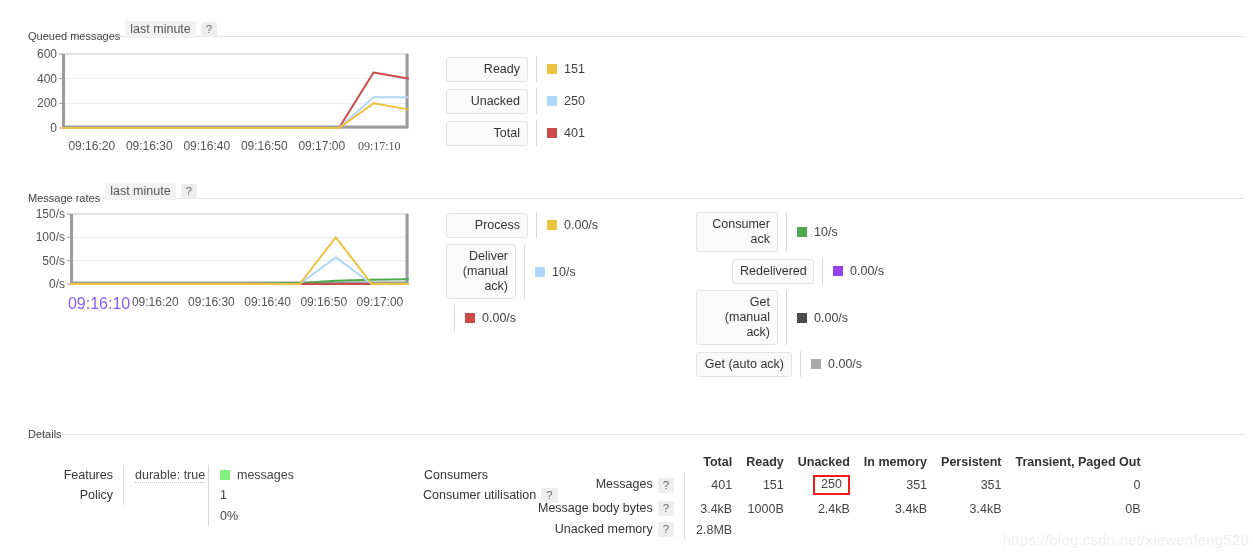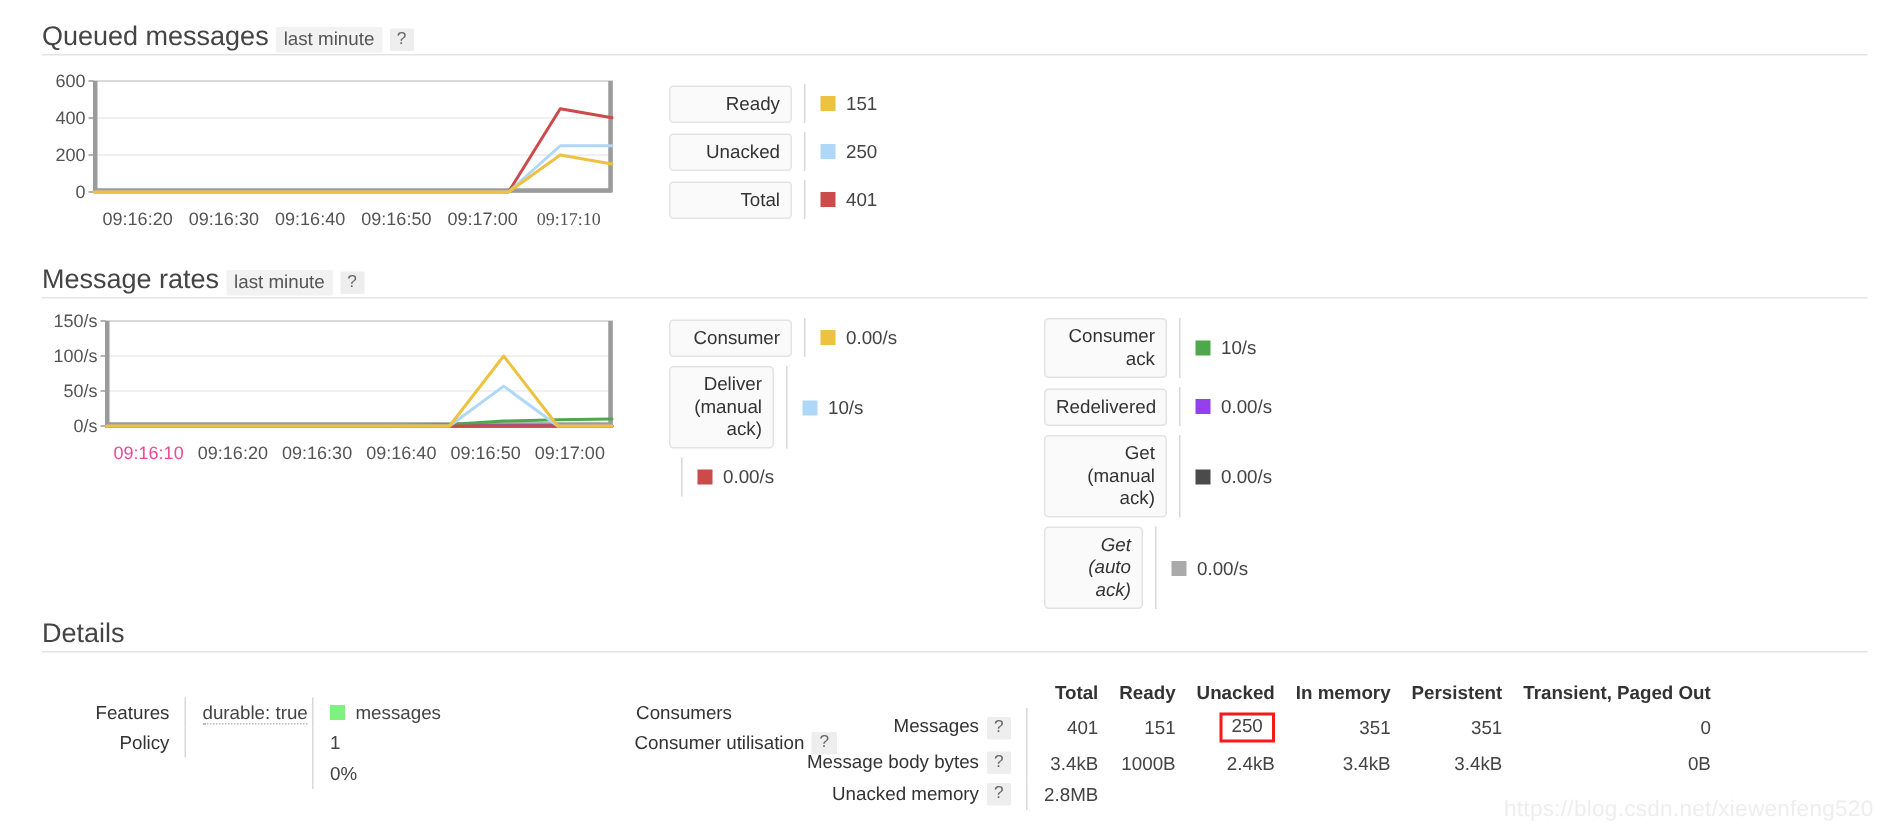--- a/index.html
+++ b/index.html
@@ -26,24 +26,25 @@
   .section-head {
     position: relative;
     height: 22px;
     margin-left: 28px;
     margin-right: 8px;
     border-bottom: 1px solid #e4e4e4;
     white-space: nowrap;
   }
   .section-title {
     display: inline-block;
-    font-size: 18px;
+    font-size: 11px;
     color: #444;
     vertical-align: middle;
     padding-bottom: 3px;
+    margin-top: 16px;
   }
   .chip {
     display: inline-block;
     background: #f2f2f2;
     color: #555;
     font-size: 12.5px;
     padding: 1px 5px 2px 5px;
     margin-left: 5px;
     vertical-align: middle;
     border-radius: 1px;
@@ -266,32 +267,32 @@
         <line x1="382" x2="382" y1="6" y2="76" stroke="#9b9b9b" stroke-width="3"></line>
         <polyline points="46,76 106.17857142857143,76 166.35714285714286,76 226.53571428571428,76 274.67857142857144,76 310.7857142857143,76 346.89285714285717,76 383,76" fill="none" stroke="#aaaaaa" stroke-width="2" stroke-linejoin="round" stroke-linecap="round"></polyline>
         <polyline points="46,76 106.17857142857143,76 166.35714285714286,76 226.53571428571428,76 274.67857142857144,76 310.7857142857143,76 346.89285714285717,76 383,76" fill="none" stroke="#4b4b4b" stroke-width="2" stroke-linejoin="round" stroke-linecap="round"></polyline>
         <polyline points="46,76 106.17857142857143,76 166.35714285714286,76 226.53571428571428,76 274.67857142857144,76 310.7857142857143,76 346.89285714285717,76 383,76" fill="none" stroke="#9440ed" stroke-width="2" stroke-linejoin="round" stroke-linecap="round"></polyline>
         <polyline points="46,76 106.17857142857143,76 166.35714285714286,76 226.53571428571428,76 274.67857142857144,75.06666666666666 310.7857142857143,72.73333333333333 346.89285714285717,71.8 383,71.33333333333333" fill="none" stroke="#4da74d" stroke-width="2" stroke-linejoin="round" stroke-linecap="round"></polyline>
         <polyline points="46,76 106.17857142857143,76 166.35714285714286,76 226.53571428571428,76 274.67857142857144,76 310.7857142857143,76 346.89285714285717,76 383,76" fill="none" stroke="#cb4b4b" stroke-width="2" stroke-linejoin="round" stroke-linecap="round"></polyline>
         <polyline points="46,76 106.17857142857143,76 166.35714285714286,76 226.53571428571428,76 274.67857142857144,76 310.7857142857143,49.4 346.89285714285717,76 383,76" fill="none" stroke="#afd8f8" stroke-width="2" stroke-linejoin="round" stroke-linecap="round"></polyline>
         <polyline points="46,76 106.17857142857143,76 166.35714285714286,76 226.53571428571428,76 274.67857142857144,76 310.7857142857143,29.333333333333336 346.89285714285717,76 383,76" fill="none" stroke="#edc240" stroke-width="2" stroke-linejoin="round" stroke-linecap="round"></polyline>
       </svg>
       <div style="position: relative; height: 16px; margin-top: 1px;">
-        <div style="position: absolute; left: 74.0833px; top: 0px; transform: translateX(-50%); font-size: 12px; color: #ec4899; white-space: nowrap;">09:16:10</div>
+        <div style="position: absolute; left: 74.0833px; top: 0px; transform: translateX(-50%); font-size: 16px; color: #8b5cf6; white-space: nowrap;">09:16:10</div>
         <div style="position: absolute; left: 130.25px; top: 0px; transform: translateX(-50%); font-size: 12px; color: rgb(84, 84, 84); white-space: nowrap;">09:16:20</div>
         <div style="position: absolute; left: 186.417px; top: 0px; transform: translateX(-50%); font-size: 12px; color: rgb(84, 84, 84); white-space: nowrap;">09:16:30</div>
         <div style="position: absolute; left: 242.583px; top: 0px; transform: translateX(-50%); font-size: 12px; color: rgb(84, 84, 84); white-space: nowrap;">09:16:40</div>
         <div style="position: absolute; left: 298.75px; top: 0px; transform: translateX(-50%); font-size: 12px; color: rgb(84, 84, 84); white-space: nowrap;">09:16:50</div>
         <div style="position: absolute; left: 354.917px; top: 0px; transform: translateX(-50%); font-size: 12px; color: rgb(84, 84, 84); white-space: nowrap;">09:17:00</div>
       </div>
     </div>
 
   <div class="legend-col" id="rates-legend-left" style="left:446px; top:36px;">
       <div class="legend-row">
-        <div class="legend-btn" style="width: 82px;">Consumer</div>
+        <div class="legend-btn" style="width: 82px;">Process</div>
         <div class="legend-sep"></div>
         <div class="legend-value">
           <span class="swatch" style="background: rgb(237, 194, 64);"></span>
           <span>0.00/s</span>
         </div>
       </div>
       <div class="legend-row">
         <div class="legend-btn" style="width: 70px;">Deliver (manual ack)</div>
         <div class="legend-sep"></div>
         <div class="legend-value">
@@ -310,37 +311,37 @@
   <div class="legend-col" id="rates-legend-right" style="left:696px; top:36px;">
       <div class="legend-row">
         <div class="legend-btn" style="width: 82px;">Consumer ack</div>
         <div class="legend-sep"></div>
         <div class="legend-value">
           <span class="swatch" style="background: rgb(77, 167, 77);"></span>
           <span>10/s</span>
         </div>
       </div>
       <div class="legend-row">
-        <div class="legend-btn" style="width: 82px;">Redelivered</div>
+        <div class="legend-btn" style="width: 82px; margin-left: 36px;">Redelivered</div>
         <div class="legend-sep"></div>
         <div class="legend-value">
           <span class="swatch" style="background: rgb(148, 64, 237);"></span>
           <span>0.00/s</span>
         </div>
       </div>
       <div class="legend-row">
         <div class="legend-btn" style="width: 82px;">Get (manual ack)</div>
         <div class="legend-sep"></div>
         <div class="legend-value">
           <span class="swatch" style="background: rgb(75, 75, 75);"></span>
           <span>0.00/s</span>
         </div>
       </div>
       <div class="legend-row">
-        <div class="legend-btn" style="width: 66px; font-style: italic;">Get (auto ack)</div>
+        <div class="legend-btn" style="width: 96px;">Get (auto ack)</div>
         <div class="legend-sep"></div>
         <div class="legend-value">
           <span class="swatch" style="background: rgb(170, 170, 170);"></span>
           <span>0.00/s</span>
         </div>
       </div>
     </div>
 </div>
 
 <div class="section" id="details-section">

